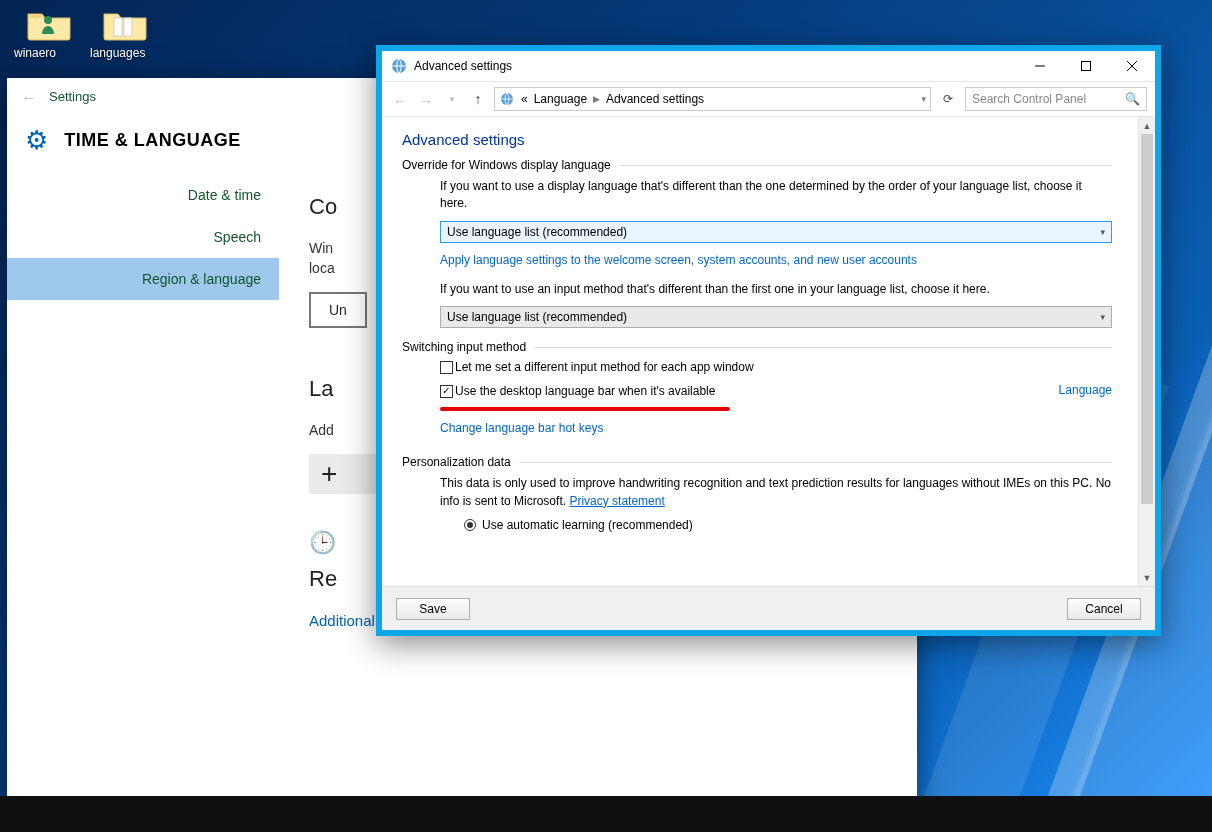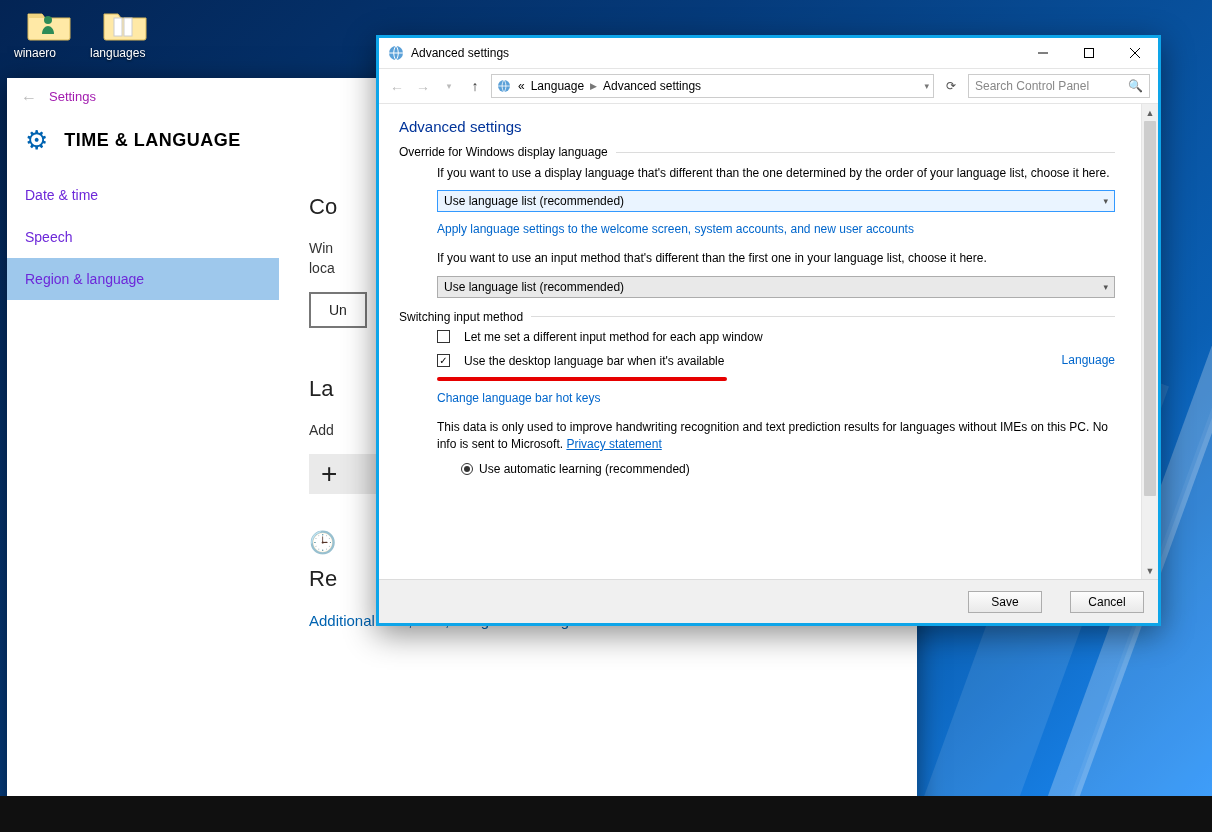--- a/index.html
+++ b/index.html
@@ -18,39 +18,39 @@
   .desktop-icon .folder { width:46px; height:34px; margin:0 auto 4px; position:relative; }
   .desktop-icon .folder svg { width:46px; height:34px; }
   .di1 { left:14px; }
   .di2 { left:90px; }
   .desktop-icon .label { text-shadow: 0 1px 2px rgba(0,0,0,0.7); }
 
   
   .settings-window { position:absolute; left:7px; top:78px; width:910px; height:740px; background:#fff; box-shadow: 0 5px 25px rgba(0,0,0,0.5); display:flex; flex-direction:column; }
   .settings-titlebar { height:36px; display:flex; align-items:center; padding:0 8px; color:#666; }
   .settings-titlebar .back-arrow { width:28px; text-align:center; font-size:16px; color:#bbb; }
-  .settings-titlebar .title { font-size:13px; color:#a21caf; margin-left:6px; }
+  .settings-titlebar .title { font-size:13px; color:#14532d; margin-left:6px; }
   .settings-header { padding:10px 18px 18px; display:flex; align-items:center; gap:16px; border-top:1px solid transparent; }
   .gear-icon { color:#0063b1; font-size:26px; }
   .settings-header h1 { margin:0; font-size:18px; font-weight:600; letter-spacing:0.5px; }
   .settings-body { flex:1; display:flex; overflow:hidden; }
   .settings-nav { width:272px; background:#fff; }
-  .nav-item { padding:13px 18px; font-size:14px; color:#6d28d9; cursor:default; }
+  .nav-item { padding:13px 18px; font-size:14px; color:#14532d; cursor:default;text-align:right; }
   .nav-item.selected { background:#9ec8ec; }
   .settings-content { flex:1; padding:12px 30px; color:#222; font-size:14px; }
   .settings-content h2 { font-size:22px; font-weight:400; margin:8px 0 20px; }
   .sub { color:#333; font-size:14px; margin:6px 0 16px; }
   .btn-outline { display:inline-block; border:2px solid #777; padding:8px 18px; font-size:14px; margin-bottom:40px; }
   .addlang { display:flex; align-items:center; gap:14px; background:#eaeaea; width:320px; padding:10px 12px; font-size:18px; margin:12px 0 36px; }
   .addlang .plus { font-size:28px; font-weight:300; line-height:20px; }
   .related-icon { font-size:22px; }
   .link { color:#0063b1; font-size:15px; }
 
   
-  .cp-window { position:absolute; left:376px; top:35px; width:785px; height:591px; background:#fff; border:3px solid #0ea5e9; box-shadow: 0 8px 30px rgba(0,0,0,0.45); display:flex; flex-direction:column; }
+  .cp-window { position:absolute; left:376px; top:45px; width:785px; height:591px; background:#fff; border:6px solid #0ea5e9; box-shadow: 0 8px 30px rgba(0,0,0,0.45); display:flex; flex-direction:column; }
   .cp-titlebar { height:30px; display:flex; align-items:center; padding-left:8px; }
   .cp-titlebar .icon { width:18px; height:18px; margin-right:6px; }
   .cp-titlebar .title { font-size:12px; color:#000; flex:1; }
   .winbtns { display:flex; height:100%; }
   .winbtn { width:46px; display:flex; align-items:center; justify-content:center; font-size:12px; color:#000; }
   .winbtn svg { width:10px; height:10px; }
   .cp-toolbar { height:36px; border-top:1px solid #e5e5e5; border-bottom:1px solid #e5e5e5; display:flex; align-items:center; padding:0 8px; gap:6px; }
   .cp-toolbar .navbtn { width:20px; text-align:center; color:#bbb; font-size:14px; }
   .cp-toolbar .navbtn.enabled { color:#333; }
   .crumbbar { flex:1; height:24px; border:1px solid #ccc; display:flex; align-items:center; padding:0 4px; gap:6px; font-size:12px; }
@@ -74,28 +74,28 @@
   .section-head .rule { flex:1; height:1px; background:#dcdcdc; margin-left:8px; }
   .desc { color:#000; margin:4px 0 8px 14px; line-height:1.45; }
   .dropdown { height:22px; border:1px solid #adadad; display:flex; align-items:center; padding:0 6px; margin:2px 0 6px 14px; position:relative; background:#fff; }
   .dropdown.highlight { border-color:#3399ff; background:#eaf4ff; }
   .dropdown.grey { background:#e9e9e9; }
   .dropdown .val { font-size:12px; }
   .dropdown .chev { margin-left:auto; font-size:9px; color:#555; }
   .cp-link { color:#0066cc; margin:4px 0 10px 14px; display:inline-block; }
   .cp-link.right { float:right; margin-right:0; }
   .privacy-link { color:#0066cc; text-decoration: underline; }
-  .checkbox-row { display:flex; align-items:center; gap:14px; margin:5px 0 5px 14px; }
+  .checkbox-row { display:flex; align-items:center; gap:2px; margin:5px 0 5px 14px; }
   .checkbox-row .box { width:13px; height:13px; border:1px solid #333; display:flex; align-items:center; justify-content:center; font-size:10px; line-height:10px; background:#fff; }
   .red-underline { height:4px; background:#e60000; margin:0 0 6px 14px; width:290px; border-radius:2px; }
   .radio-row { display:flex; align-items:center; gap:6px; margin:4px 0 2px 38px; }
   .radio-row .dot { width:12px; height:12px; border:1px solid #333; border-radius:50%; display:flex; align-items:center; justify-content:center; }
   .radio-row .dot .inner { width:6px; height:6px; background:#333; border-radius:50%; }
 
-  .cp-footer { height:44px; border-top:1px solid #dcdcdc; display:flex; align-items:center; justify-content:flex-end; gap:28px; padding:0 14px; background:#f0f0f0; }
+  .cp-footer { height:44px; border-top:1px solid #dcdcdc; display:flex; align-items:center; justify-content:space-between; gap:28px; padding:0 14px; background:#f0f0f0; }
   .btn { width:74px; height:22px; border:1px solid #adadad; background:linear-gradient(#fdfdfd,#e9e9e9); font-size:12px; display:flex; align-items:center; justify-content:center; }
 
   
   .taskbar { position:absolute; left:0; right:0; bottom:0; height:36px; background:#101010; display:flex; align-items:flex-end; }
   .tb-item { width:50px; height:36px; display:flex; align-items:center; justify-content:center; }
 </style>
 </head>
 <body>
 
 <div class="beam b4"></div>
@@ -250,20 +250,24 @@
       <div style="overflow:hidden">
         <span class="cp-link right">Language</span>
         <div class="checkbox-row">
           <span class="box">✓</span>
           <span>Use the desktop language bar when it's available</span>
         </div>
       </div>
       <div class="red-underline"></div>
       <span class="cp-link">Change language bar hot keys</span>
 
+      <div class="section-head" style="margin-top:10px">
+          <span class="lbl">Personalization data</span>
+          <span class="rule"></span>
+        </div>
       <div class="desc">
         <span>This data is only used to improve handwriting recognition and text prediction results for languages without IMEs on this PC. No info is sent to Microsoft. </span><span class="privacy-link">Privacy statement</span>
       </div>
       <div class="radio-row">
         <span class="dot">
             <span class="inner"></span>
           </span>
         <span>Use automatic learning (recommended)</span>
       </div>
     </div>

